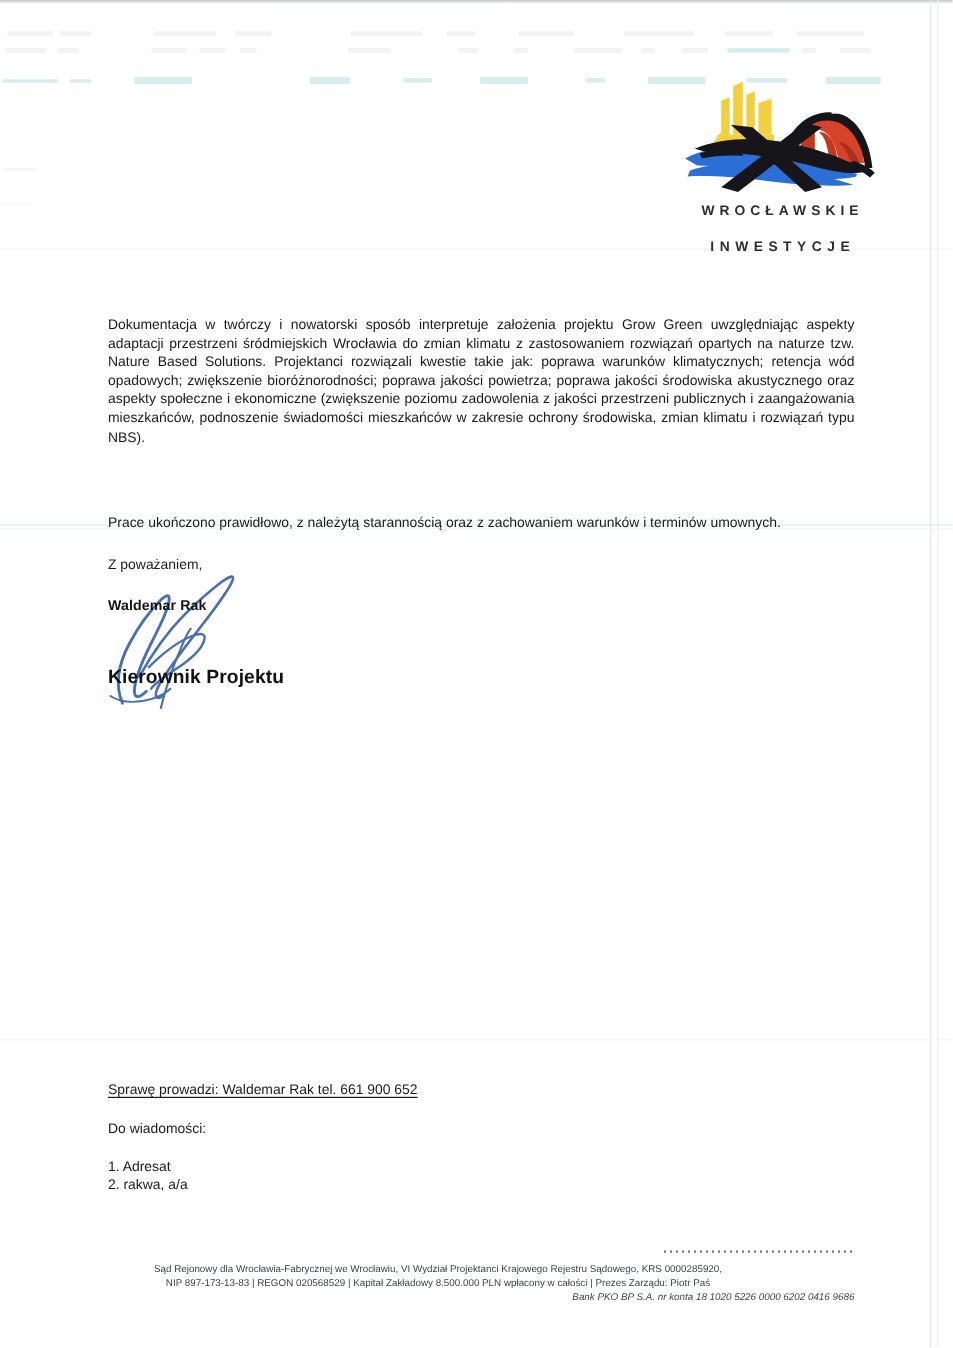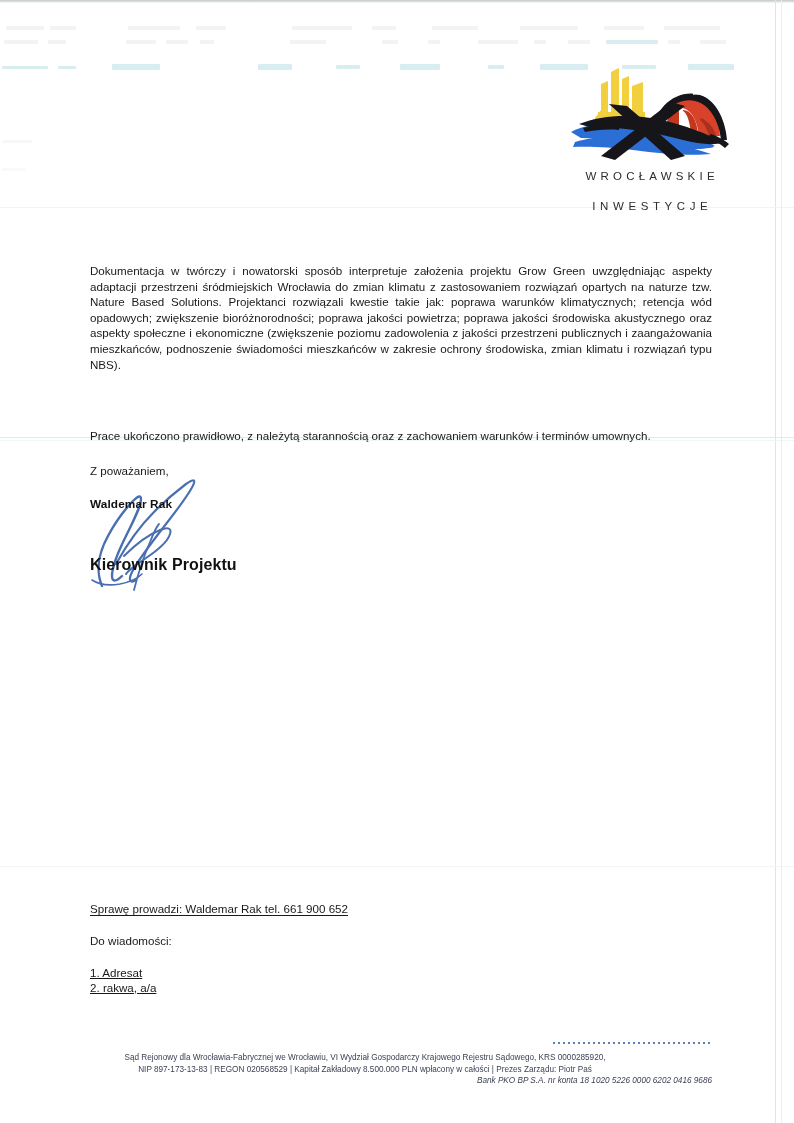--- a/index.html
+++ b/index.html
@@ -56,21 +56,21 @@
   .logo-block {
     position: absolute;
     left: 565px;
     top: 62px;
     width: 170px;
     text-align: center;
   }
   .logo-mark { width: 170px; height: 105px; display:block; }
   .logo-word {
     font-size: 11.5px;
-    font-weight: normal;
+    font-weight: bold;
     letter-spacing: 4.2px;
     color: #2d2d2d;
     line-height: 18px;
     text-indent: 4.2px;
   }
   .logo-word.second { letter-spacing: 4.6px; text-indent: 4.6px; margin-top: 12px; }
 
   
   .body-text {
     position: absolute;
@@ -126,21 +126,21 @@
     font-size: 11.6px;
     color: #191919;
   }
   .cc-list {
     position: absolute;
     left: 90px; top: 966px;
     font-size: 11.6px;
     line-height: 14.5px;
     color: #191919;
   }
-  .cc-list div { white-space: pre; text-decoration: underline; }
+  .cc-list div { white-space: pre; }
 
   
   .footer-dots {
     position: absolute;
     left: 553px; top: 1042px;
     width: 159px; height: 2px;
     background-image: repeating-linear-gradient(to right, #5b7fbb 0 2px, rgba(255,255,255,0) 2px 5px);
   }
   .footer-legal {
     position: absolute;
@@ -286,18 +286,18 @@
   <div class="cc-label">Do wiadomości:</div>
 
   <div class="cc-list">
     <div>1. Adresat</div>
     <div>2. rakwa, a/a</div>
   </div>
 
   <div class="footer-dots"></div>
 
   <div class="footer-legal">
-    <div class="l1">Sąd Rejonowy dla Wrocławia-Fabrycznej we Wrocławiu, VI Wydział Gospodarczy Krajowego Rejestru Sądowego, KRS 0000285920,</div>
+    <div class="l1">Sąd Rejonowy dla Wrocławia-Fabrycznej we Wrocławiu, VI Wydział Projektanci Krajowego Rejestru Sądowego, KRS 0000285920,</div>
     <div class="l2">NIP 897-173-13-83 | REGON 020568529 | Kapitał Zakładowy 8.500.000 PLN wpłacony w całości | Prezes Zarządu: Piotr Paś</div>
     <div class="l3 bank-em">Bank PKO BP S.A. nr konta 18 1020 5226 0000 6202 0416 9686</div>
   </div>
 
 </div>
 
 </body></html>

